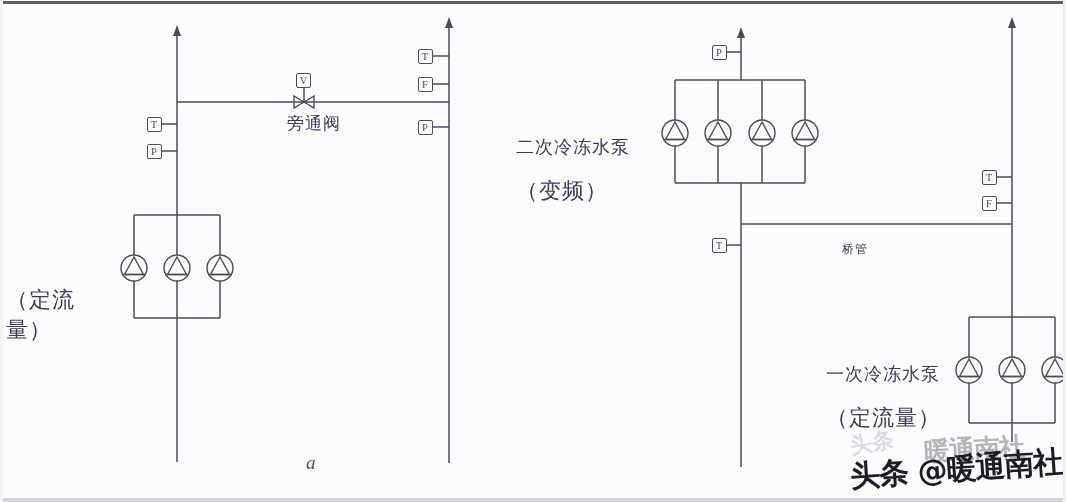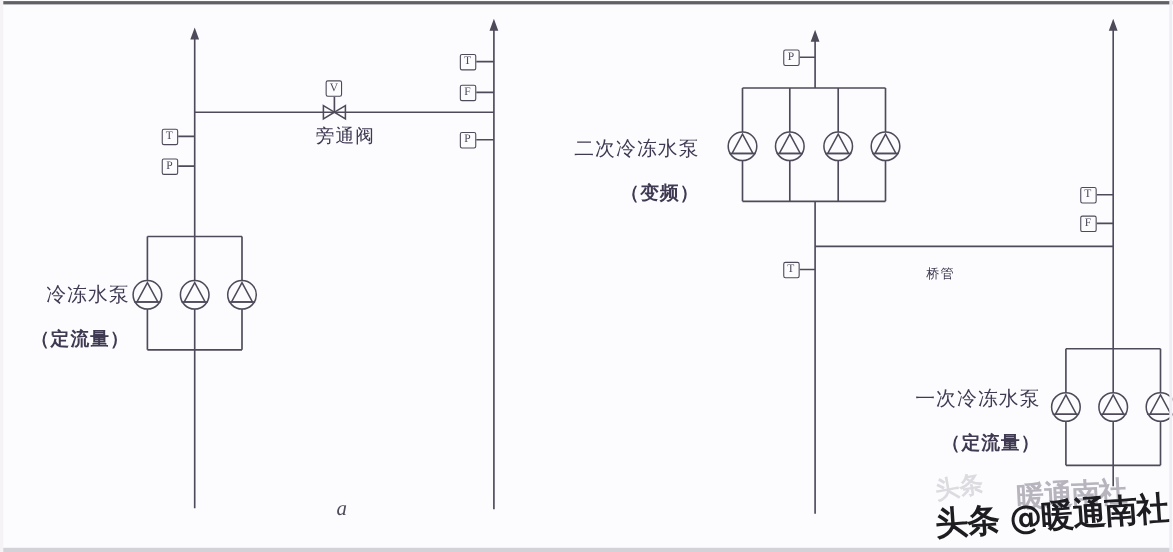--- a/index.html
+++ b/index.html
@@ -26,23 +26,23 @@
   }
   .sensor .tag{
     font-family:"Liberation Serif",serif;font-size:10.5px;line-height:1;
     color:var(--line);transform:translateY(0.5px);
   }
   .lbl{
     position:absolute;color:var(--label);white-space:nowrap;
     font-family:"DejaVu Sans",sans-serif;
   }
   .lbl-center{transform:translateX(-50%);}
-  .pump-caption{position:absolute;text-align:right;color:var(--label);}
+  .pump-caption{position:absolute;text-align:left;color:var(--label);margin-top:12px;}
   .pump-caption .l1{font-size:18px;letter-spacing:1px;}
-  .pump-caption .l2{font-size:17px;margin-top:17px;letter-spacing:1px;font-weight:bold;}
+  .pump-caption .l2{font-size:22px;margin-top:17px;letter-spacing:1px;}
   .scheme-letter{
     position:absolute;font-family:"Liberation Serif",serif;font-style:italic;
     font-size:19px;color:var(--line);
   }
   .wm-main{
     position:absolute;left:850px;top:449px;font-size:30px;font-weight:bold;
     color:var(--wm-dark);letter-spacing:-1px;transform:rotate(-4deg);
     font-family:"DejaVu Sans",sans-serif;white-space:nowrap;
   }
   .wm-ghost{
@@ -137,21 +137,20 @@
   <div class="sensor" style="left:981.5px;top:169.5px">
     <span class="tag">T</span>
     </div>
   <div class="sensor" style="left:981.5px;top:195.5px">
     <span class="tag">F</span>
     </div>
 
   <div class="lbl lbl-center" style="left:314px;top:112px;font-size:17px;letter-spacing:1px">旁通阀</div>
 
   <div class="pump-caption" style="left:6px;top:256px;width:112px">
-    <div class="l1">冷冻水泵</div>
     <div class="l2">（定流量）</div>
   </div>
 
   <div class="scheme-letter" style="left:306px;top:452px">a</div>
 
   <div class="pump-caption" style="left:516px;top:123px;width:120px">
     <div class="l1">二次冷冻水泵</div>
     <div class="l2">（变频）</div>
   </div>
 

